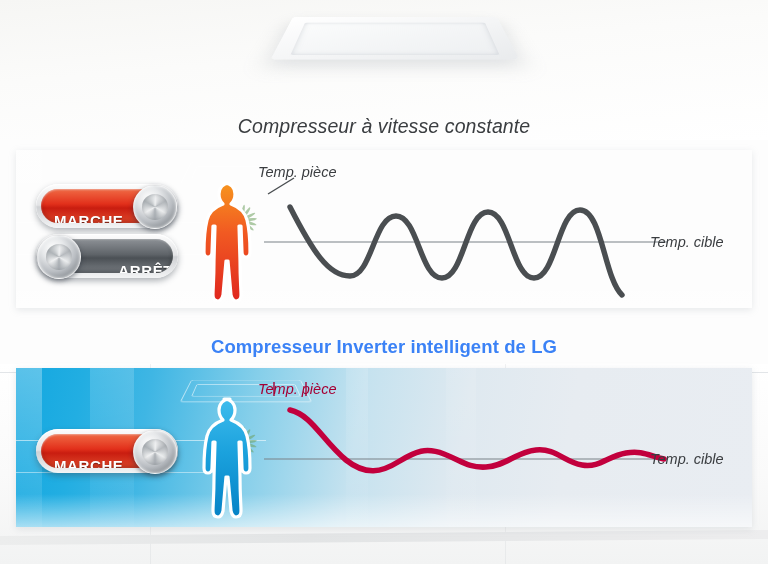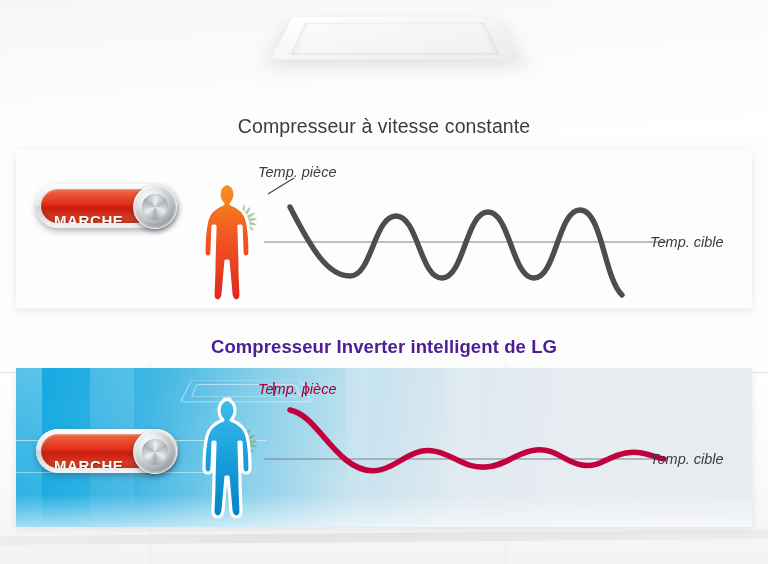--- a/index.html
+++ b/index.html
@@ -41,22 +41,22 @@
     position:absolute;left:0;bottom:22px;width:768px;height:9px;
     background:linear-gradient(90deg,#eceded,#e2e4e5 40%,#ededee);
     transform:skewY(-.45deg);
   }
 
   
   .heading{
     position:absolute;width:100%;text-align:center;
     font-size:19.5px;letter-spacing:.1px;white-space:nowrap;
   }
-  #title-constant{top:115px;color:#3a3d40;}
-  #title-inverter{top:336px;color:#4c1d95;font-weight:600;font-size:18.5px;}
+  #title-constant{top:115px;color:#3a3d40;font-style:italic;}
+  #title-inverter{top:336px;color:#3b82f6;font-weight:600;font-size:18.5px;}
 
   
   .panel{
     position:absolute;left:16px;width:736px;overflow:hidden;
     box-shadow:0 2px 7px rgba(150,158,168,.22);
   }
   #panel-constant{top:150px;height:158px;}
   #panel-inverter{top:368px;height:159px;}
 
   .room{
@@ -205,20 +205,26 @@
     </div>
   </div>
 
   <div class="toggle" style="left:20px;top:34px;">
     <div class="toggle-track track-on">
       <div class="toggle-label lbl-left">MARCHE</div>
     </div>
     <div class="knob knob-right"></div>
   </div>
 
+  <div class="toggle" style="left:20px;top:84px;">
+    <div class="toggle-track track-off">
+      <div class="toggle-label lbl-right">ARRÊT</div>
+    </div>
+    <div class="knob knob-left"></div>
+  </div>
 
   <div class="person" style="left:183px;top:31px;">
     <svg viewBox="0 0 62 124" width="62" height="124">
       <defs>
         <linearGradient id="gWarm" x1="0" y1="0" x2="0" y2="1">
           <stop offset="0%" stop-color="#f7941e"></stop>
           <stop offset="42%" stop-color="#f15a22"></stop>
           <stop offset="100%" stop-color="#e0271f"></stop>
         </linearGradient>
       </defs>

